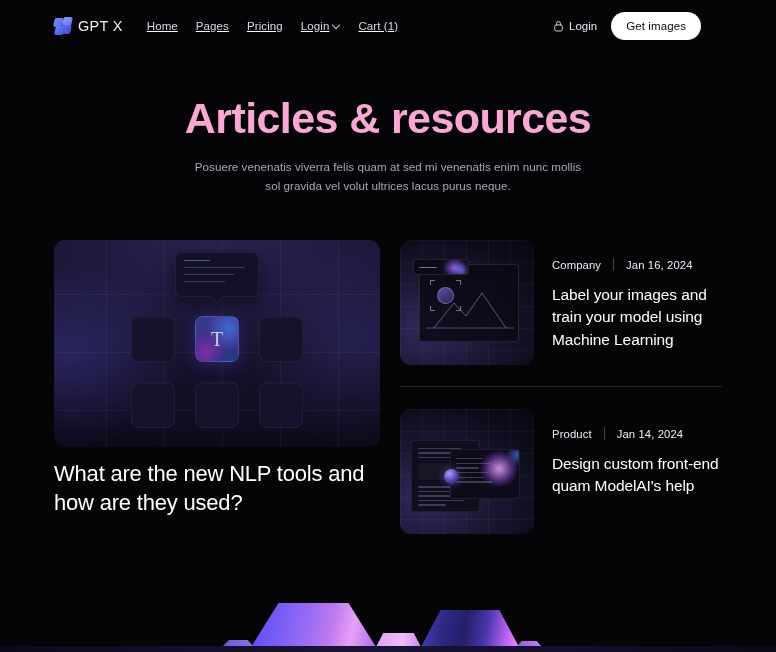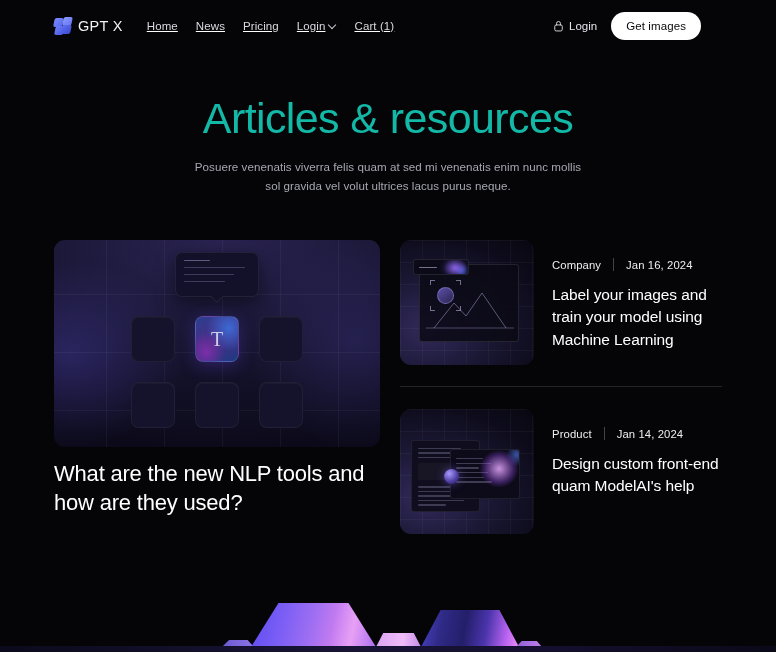--- a/index.html
+++ b/index.html
@@ -160,23 +160,23 @@
 
   
   .hero {
     position: absolute;
     top: 95px; left: 0;
     width: 776px;
     text-align: center;
   }
   .hero h1 {
     font-size: 43px;
-    font-weight: 400;
+    font-weight: 700;
     letter-spacing: -0.6px;
-    color: #14b8a6;
+    color: #f9a8d4;
     line-height: 1.08;
   }
   .hero p {
     margin: 17px auto 0;
     width: 400px;
     font-size: 11.6px;
     line-height: 1.62;
     color: #a7a7b2;
     letter-spacing: 0.05px;
   }
@@ -519,21 +519,21 @@
             <i class="m3"></i>
             <i class="m4"></i>
         </span>
         <span class="brand-name">GPT X</span>
       </div>
       <div class="nav-links">
         <a class="nav-link">
             <span>Home</span>
           </a>
         <a class="nav-link">
-            <span>News</span>
+            <span>Pages</span>
           </a>
         <a class="nav-link">
             <span>Pricing</span>
           </a>
         <a class="nav-link">
           <span>Login</span>
           <span class="chev"></span>
         </a>
         <a class="nav-link">
             <span>Cart (1)</span>

